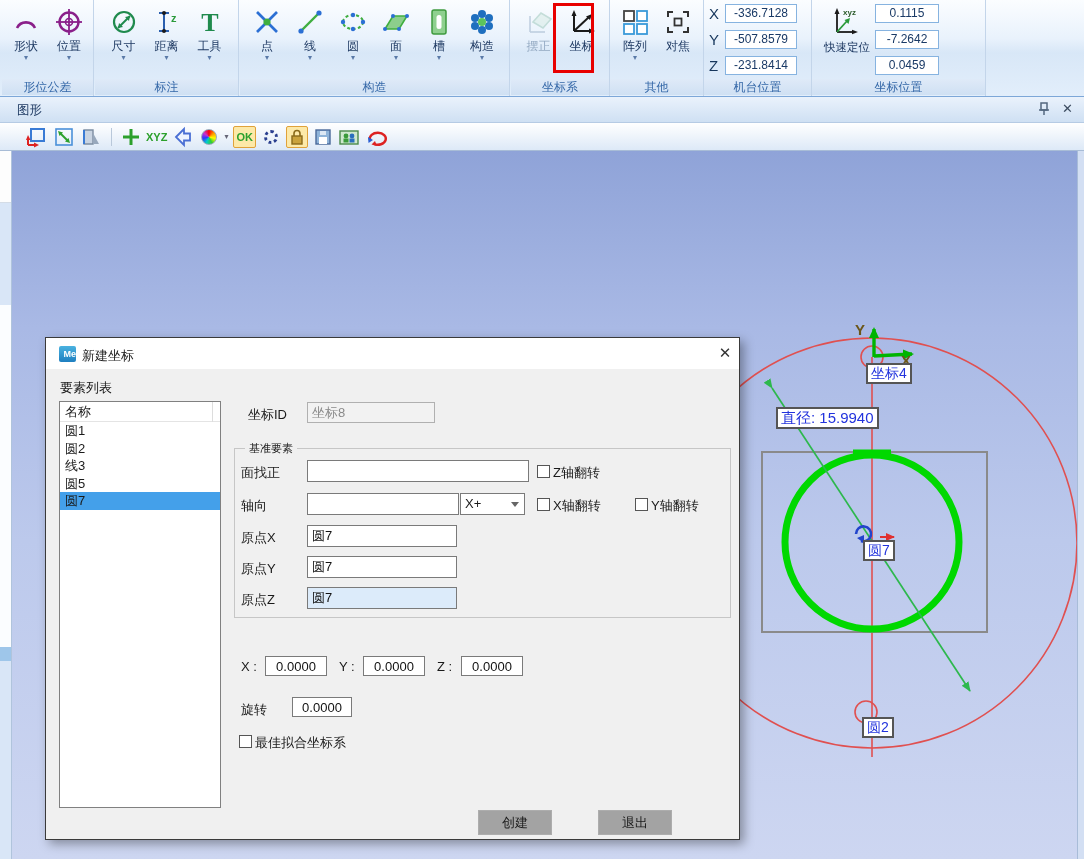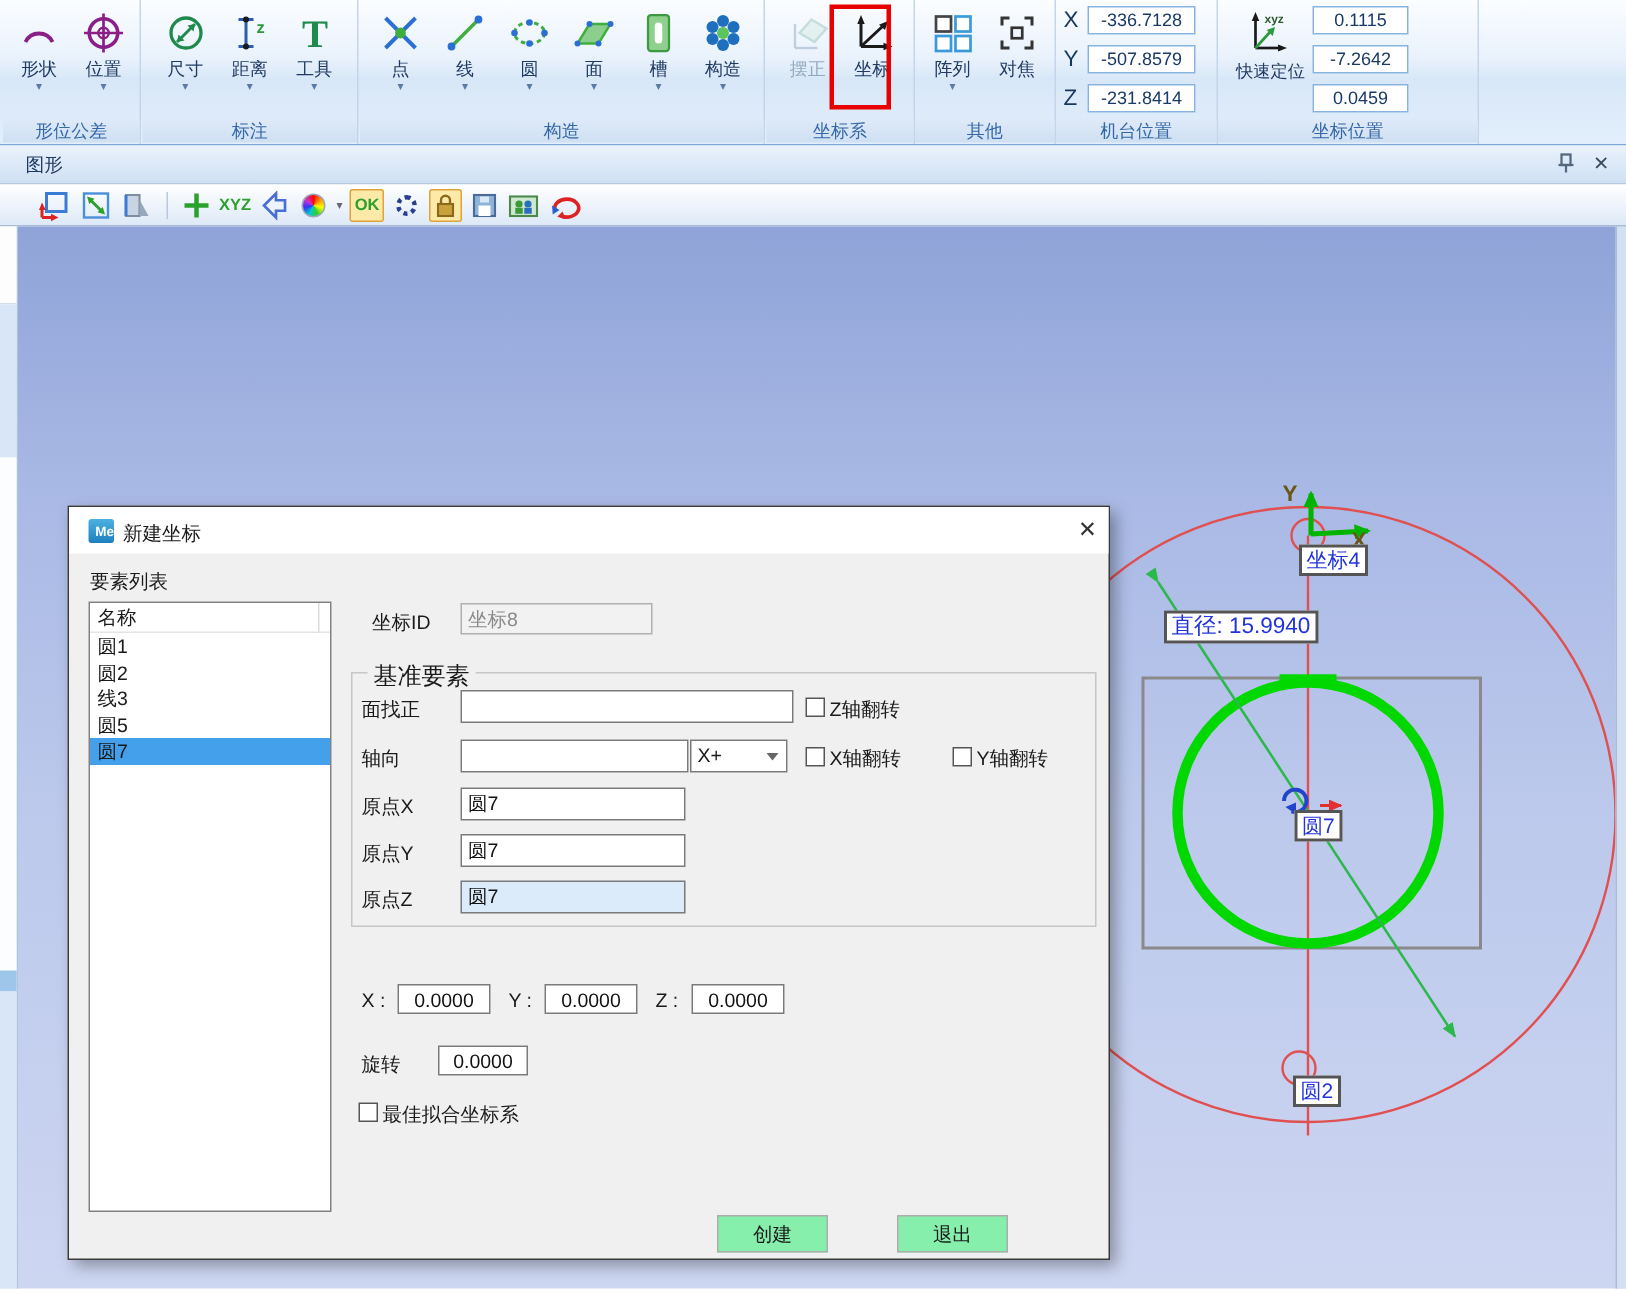--- a/index.html
+++ b/index.html
@@ -77,34 +77,34 @@
     text-align:right; line-height:16px; }
   #dlg-title { position:absolute; left:36px; top:9px; font-size:13px; }
   #dlg-close { position:absolute; left:668px; top:6px; width:22px; height:20px; text-align:center;
     font-size:15px; color:#333; cursor:pointer; }
   .dlabel { position:absolute; }
   .tin { position:absolute; background:#fff; border:1px solid #7a7a7a; font-size:13px;
     padding:0 4px; font-family:"Liberation Sans",sans-serif; color:#111; }
   .tin.gray { color:#8a8a8a; background:#f2f2f2; border-color:#b0b0b0; }
   .tin.focus { background:#dcebfa; }
   .groupbox { position:absolute; border:1px solid #c6c6c6; }
-  .gb-label { position:absolute; top:-8px; left:10px; background:#f0f0f0; padding:0 4px; font-size:16px; }
+  .gb-label { position:absolute; top:-8px; left:10px; background:#f0f0f0; padding:0 4px; font-size:11px; }
   .cb { position:absolute; width:13px; height:13px; background:#fff; border:1px solid #555; cursor:pointer; }
   .cblab { position:absolute; font-size:13px; }
   .selbox { position:absolute; background:#fff; border:1px solid #7a7a7a; font-size:13px;
     padding:0 4px; line-height:20px; cursor:pointer; }
   .selbox .sarr { position:absolute; right:5px; top:8px; width:0; height:0;
     border-left:4px solid transparent; border-right:4px solid transparent; border-top:5px solid #666; }
   #listbox { position:absolute; left:13px; top:63px; width:162px; height:407px;
     background:#fff; border:1px solid #808080; }
   #list-colsep { position:absolute; right:7px; top:0; width:1px; height:20px; background:#ddd; }
   .lhead { height:20px; line-height:20px; padding-left:5px; border-bottom:1px solid #e4e4e4; position:relative;}
   .litem { height:17.5px; line-height:17.5px; padding-left:5px; cursor:pointer; }
   .litem.sel { background:#44a0ea; }
-  .dbtn { position:absolute; width:74px; height:25px; background:#86efac; border:1px solid #adadad;
+  .dbtn { position:absolute; width:74px; height:25px; background:#a3a3a3; border:1px solid #adadad;
     font-size:13px; text-align:center; line-height:23px; cursor:pointer; }
 </style>
 </head>
 <body>
 
 <div id="ribbon">
 
   <div class="rgroup" style="left:2px;width:92px;">
     <div class="rbuttons">
       <div class="rbtn">

